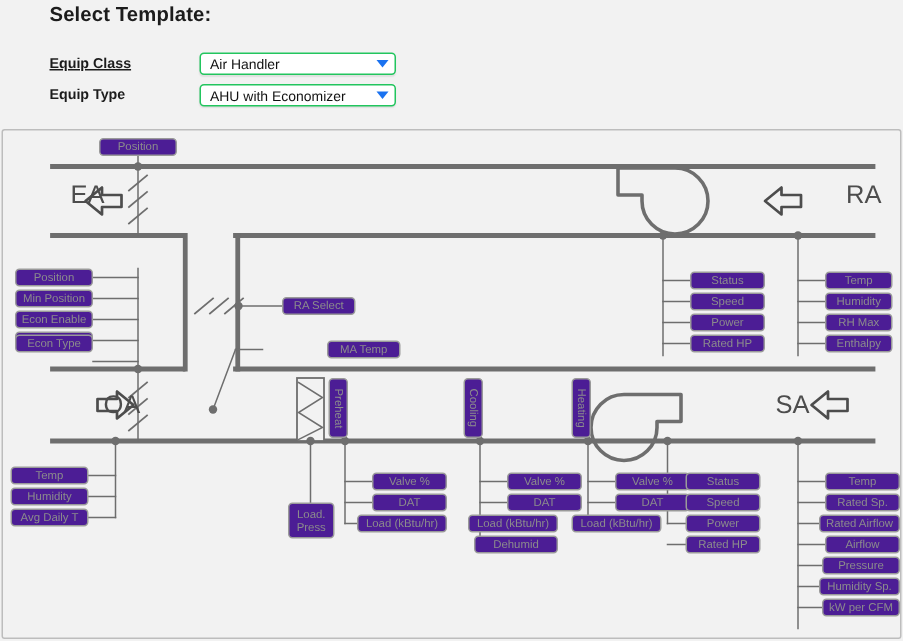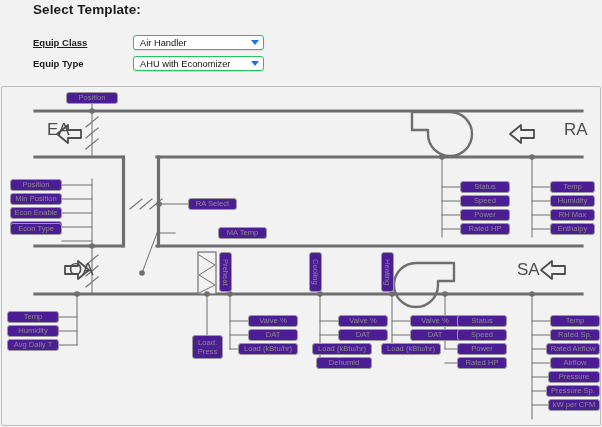--- a/index.html
+++ b/index.html
@@ -296,17 +296,17 @@
     <div class="node" style="left:455px;top:228px;width:50px;">Status</div>
     <div class="node" style="left:455px;top:242px;width:50px;">Speed</div>
     <div class="node" style="left:455px;top:256px;width:50px;">Power</div>
     <div class="node" style="left:455px;top:270px;width:50px;">Rated HP</div>
 
     <div class="node" style="left:548px;top:228px;width:50px;">Temp</div>
     <div class="node" style="left:548px;top:242px;width:50px;">Rated Sp.</div>
     <div class="node" style="left:544px;top:256px;width:54px;">Rated Airflow</div>
     <div class="node" style="left:548px;top:270px;width:50px;">Airflow</div>
     <div class="node" style="left:546px;top:284px;width:52px;">Pressure</div>
-    <div class="node" style="left:544px;top:298px;width:54px;">Pressure Sp.</div>
+    <div class="node" style="left:544px;top:298px;width:54px;">Humidity Sp.</div>
     <div class="node" style="left:546px;top:312px;width:52px;">kW per CFM</div>
 
   </div>
 </div>
 
 </body></html>

